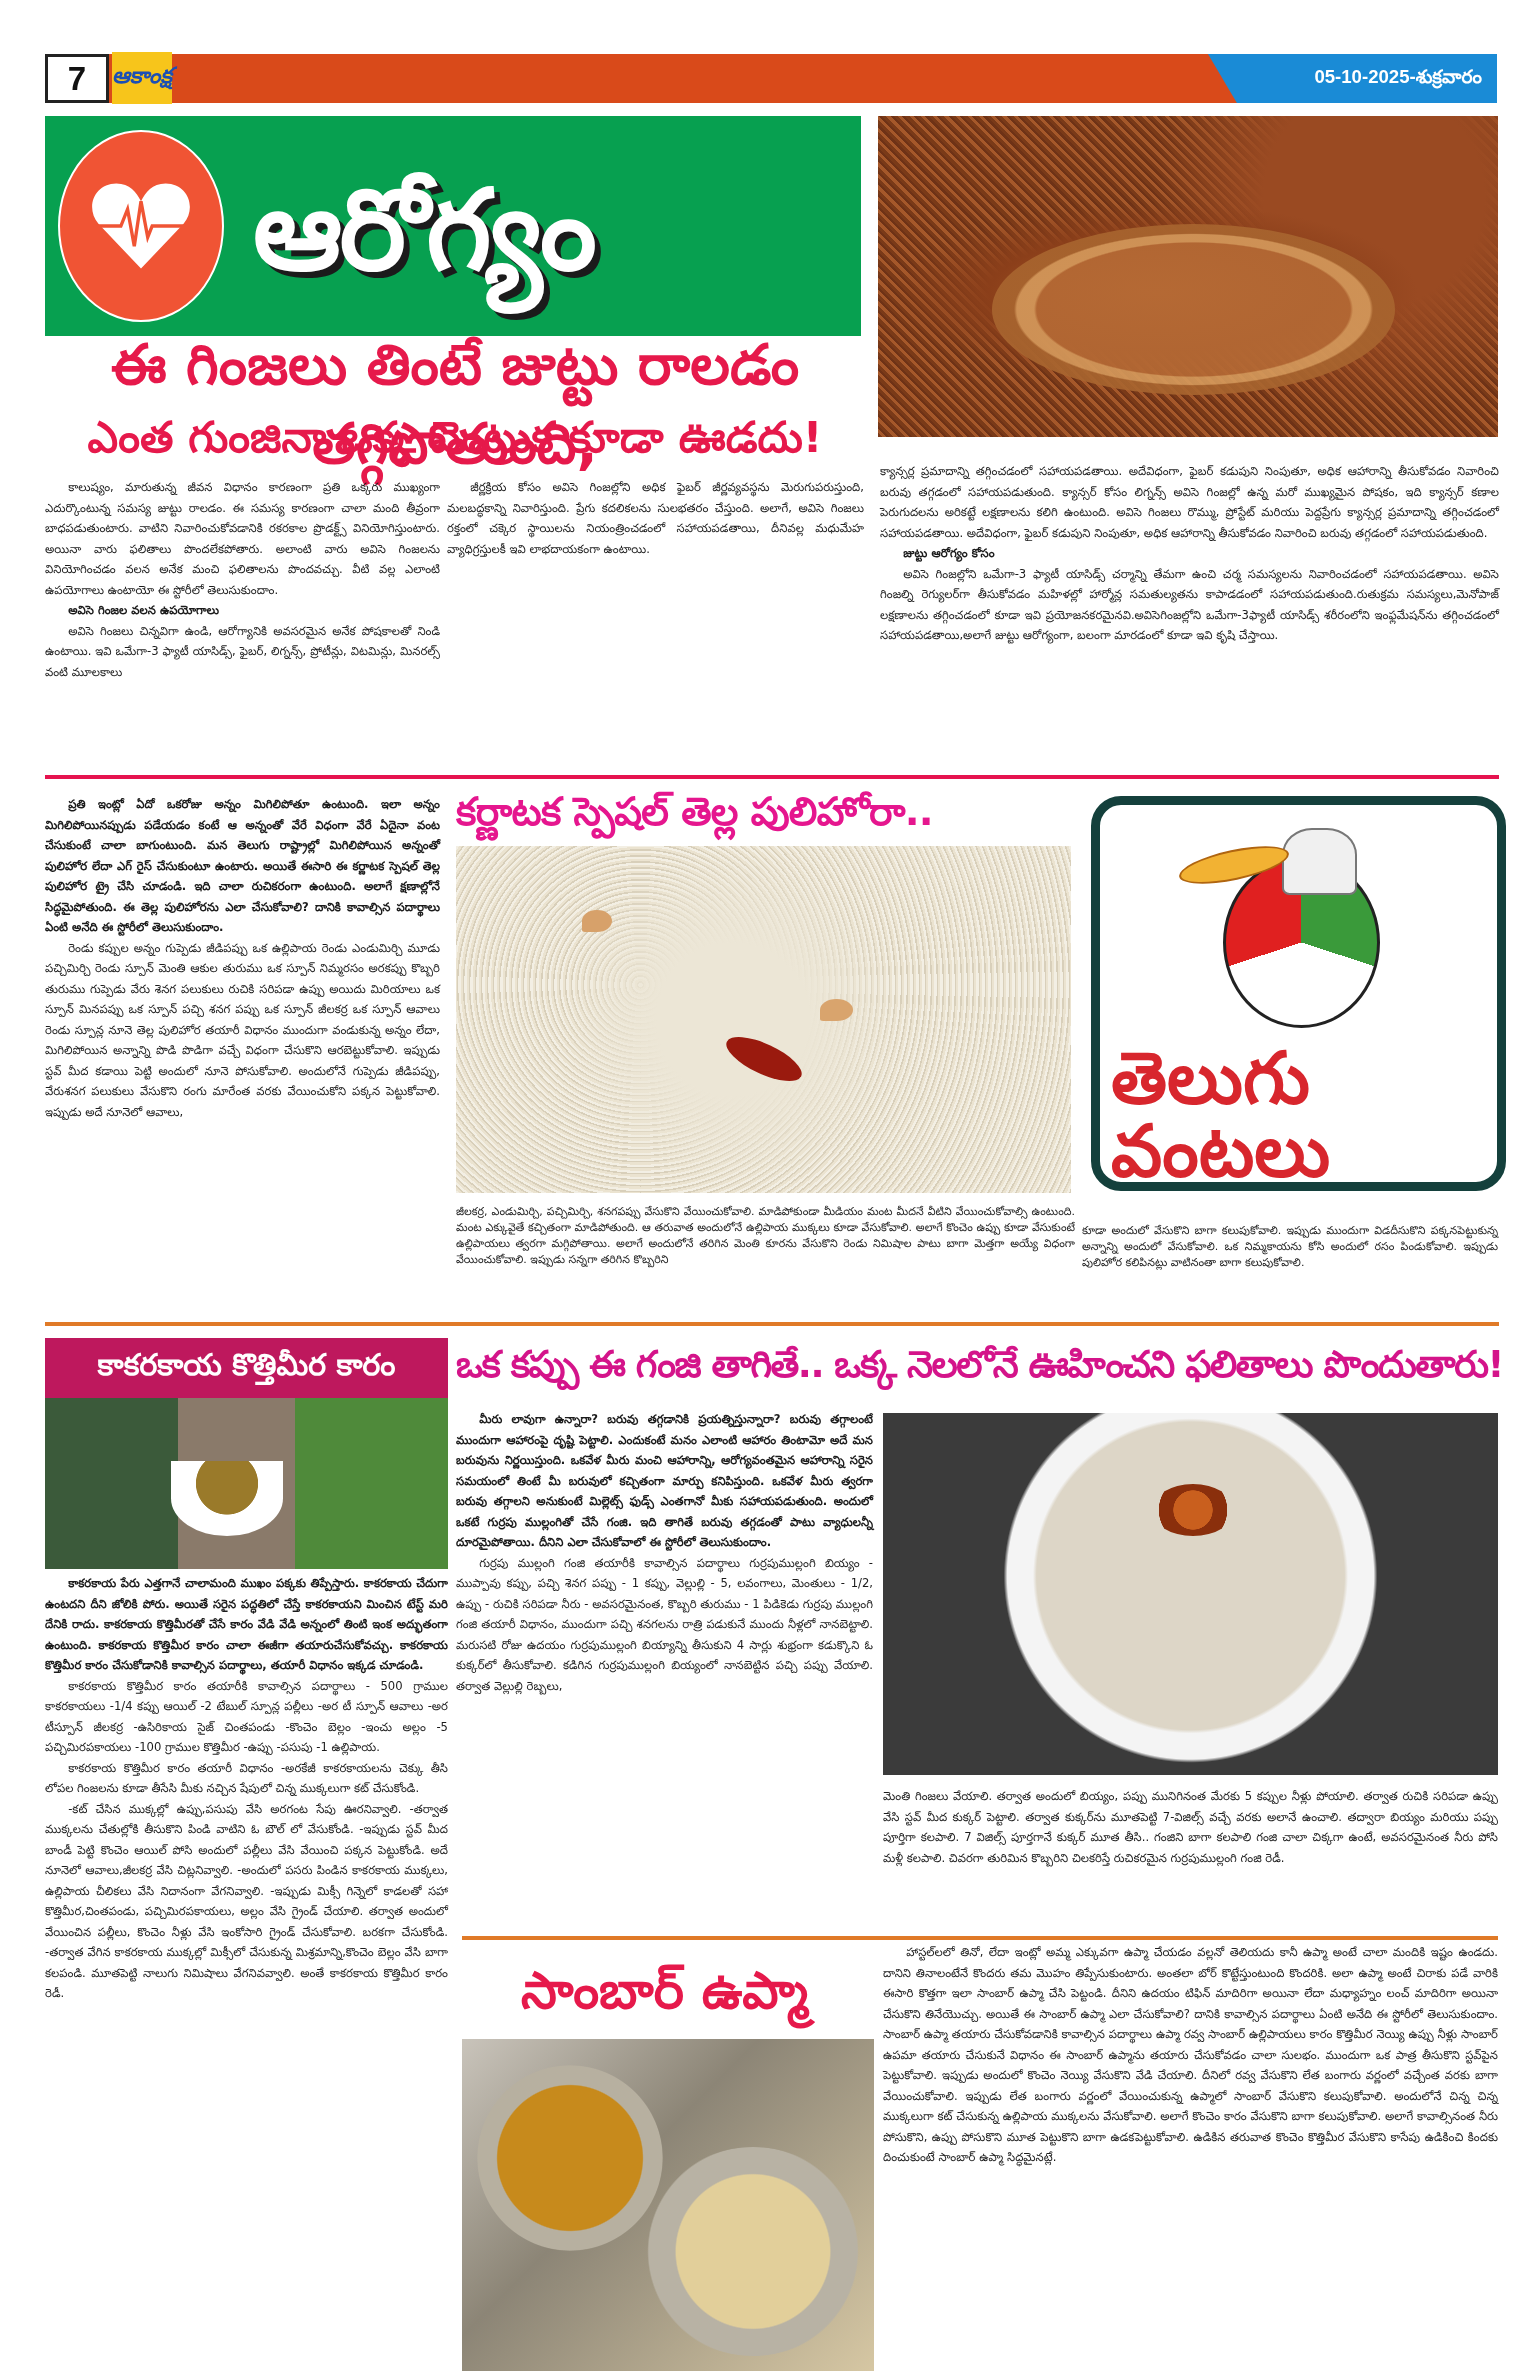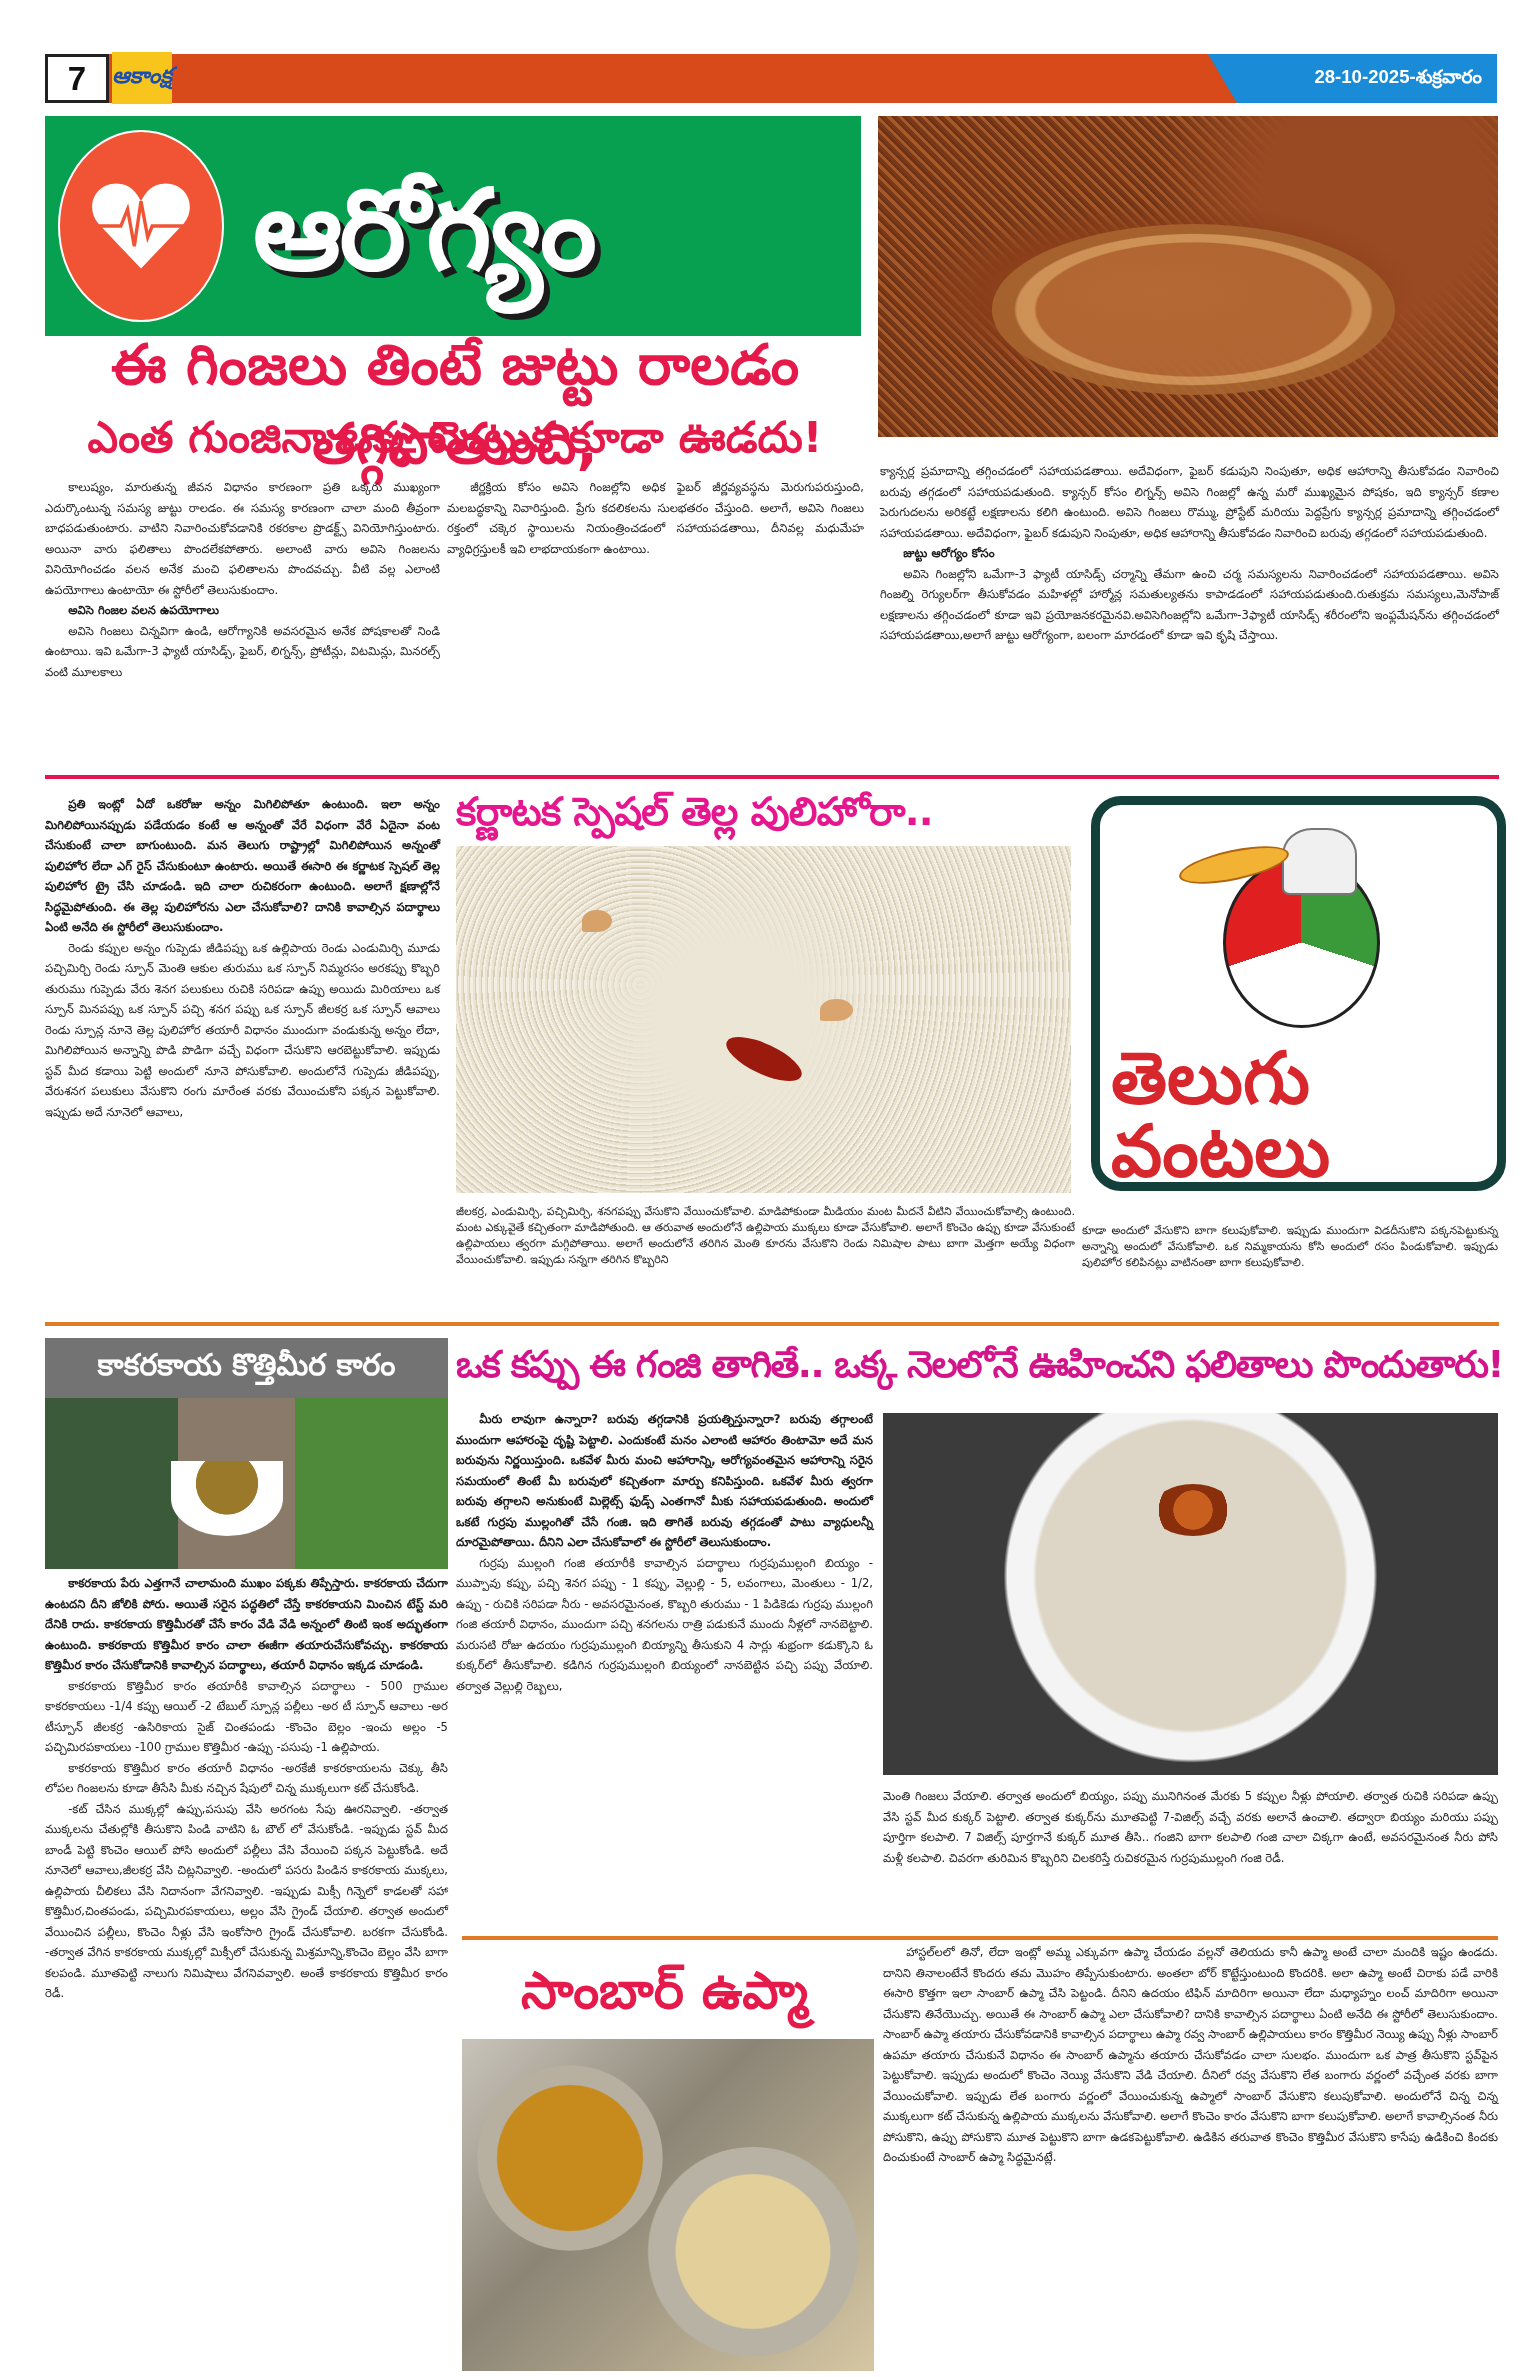--- a/index.html
+++ b/index.html
@@ -59,21 +59,21 @@
   #a2-col2 { left: 456px; top: 1204px; width: 619px; }
   #a2-col3 { left: 1082px; top: 1223px; width: 416px; }
 
   #chef-logo { left: 1091px; top: 796px; width: 415px; height: 395px; background:#fff; border: 9px solid #14403c; border-radius: 30px; }
   #chef-figure { left: 1223px; top: 857px; width: 157px; height: 171px; border-radius: 50%; background: conic-gradient(#3a9a3a 0 30%, #ffffff 30% 70%, #e02020 70% 100%); border: 3px solid #222; }
   #chef-hat { left: 1282px; top: 828px; width: 75px; height: 67px; border-radius: 40% 40% 10% 10%; background: #f0f0f0; border: 2.2px solid #777; }
   #pizza { left: 1178px; top: 850px; width: 112px; height: 30px; border-radius: 50%; background: #f2b233; border: 2.2px solid #b06510; transform: rotate(-12deg); }
   #logo-line1 { left: 1111px; top: 1036px; width: 313px; color: #d8262d; font: bold 72px "DejaVu Sans", sans-serif; }
   #logo-line2 { left: 1111px; top: 1109px; width: 388px; color: #d8262d; font: bold 72px "DejaVu Sans", sans-serif; }
 
-  #kakara-banner { left: 45px; top: 1338px; width: 403px; height: 60px; background: #737373; color: #fff; font: bold 30px "DejaVu Sans", sans-serif; display:flex; align-items:center; justify-content:center; white-space: nowrap; }
+  #kakara-banner { left: 45px; top: 1338px; width: 403px; height: 60px; background: #be185d; color: #fff; font: bold 30px "DejaVu Sans", sans-serif; display:flex; align-items:center; justify-content:center; white-space: nowrap; }
   #kakara-photo { left: 45px; top: 1398px; width: 403px; height: 171px;
      background: linear-gradient(90deg, #3b5a3a 0 33%, #8a7a6a 33% 62%, #4f8a3a 62% 100%); }
   #kakara-bowl { left: 171px; top: 1461px; width: 112px; height: 75px; border-radius: 0 0 50% 50%; background: radial-gradient(circle at 50% 30%, #9a7a2a 0 40%, #fff 41% 100%); }
   #a3-col1 { left: 45px; top: 1573px; width: 403px; }
 
   #hl3 { left: 456px; top: 1343px; width: 1044px; color: #d4148a; font: bold 37px "DejaVu Sans", sans-serif; white-space: nowrap; letter-spacing: -1.5px; }
   #a4-col1 { left: 456px; top: 1409px; width: 417px; }
   #ganji-photo { left: 883px; top: 1413px; width: 615px; height: 362px; background: radial-gradient(circle at 50% 45%, #ddd6c7 0 42%, #f4f4f4 43% 50%, #3b3b3b 51% 100%); }
   #ganji-topping { left: 1152px; top: 1484px; width: 82px; height: 52px; border-radius: 50%; background: radial-gradient(circle, #c95f1e 0 40%, #8a2f0c 41% 70%, transparent 71%); }
   #a4-col2 { left: 883px; top: 1786px; width: 615px; }
@@ -86,21 +86,21 @@
 </style>
 </head>
 <body>
 
 <div class="abs" id="masthead"></div>
 <div class="abs" id="page-no">7</div>
 <div class="abs" id="brand">
   <span>ఆకాంక్ష</span>
 </div>
 <div class="abs" id="date-box">
-  <span>28-10-2025-శుక్రవారం</span>
+  <span>05-10-2025-శుక్రవారం</span>
 </div>
 
 <div class="abs" id="section-banner"></div>
 <div class="abs" id="heart-circle">
   <svg width="112" height="112" viewBox="0 0 100 100">
     <path d="M50 88 L12 48 C0 34 8 12 28 12 C40 12 46 20 50 28 C54 20 60 12 72 12 C92 12 100 34 88 48 Z" fill="#fff"></path>
     <polyline points="8,50 32,50 38,35 44,68 50,28 56,60 60,50 92,50" fill="none" stroke="#f05434" stroke-width="3"></polyline>
   </svg>
 </div>
 <div class="abs" id="section-title">ఆరోగ్యం</div>

